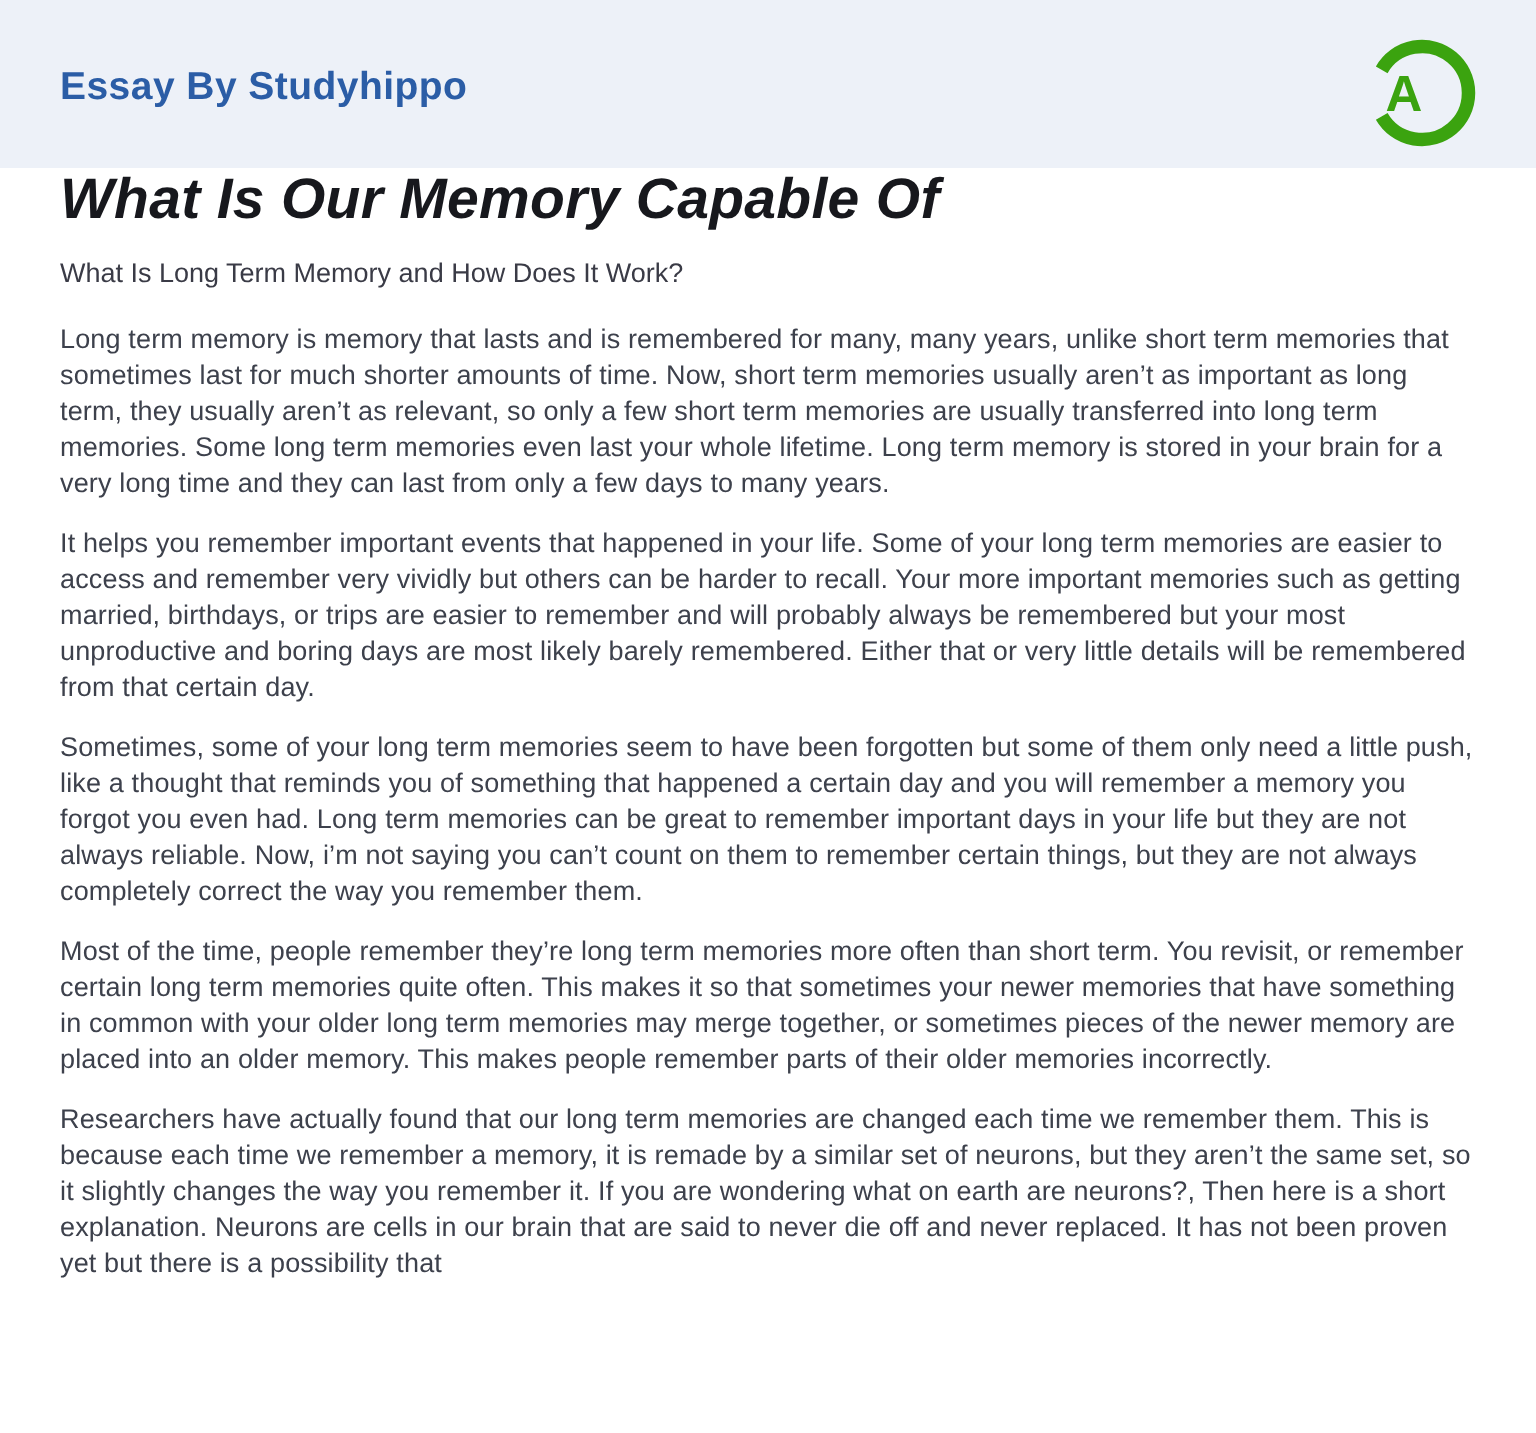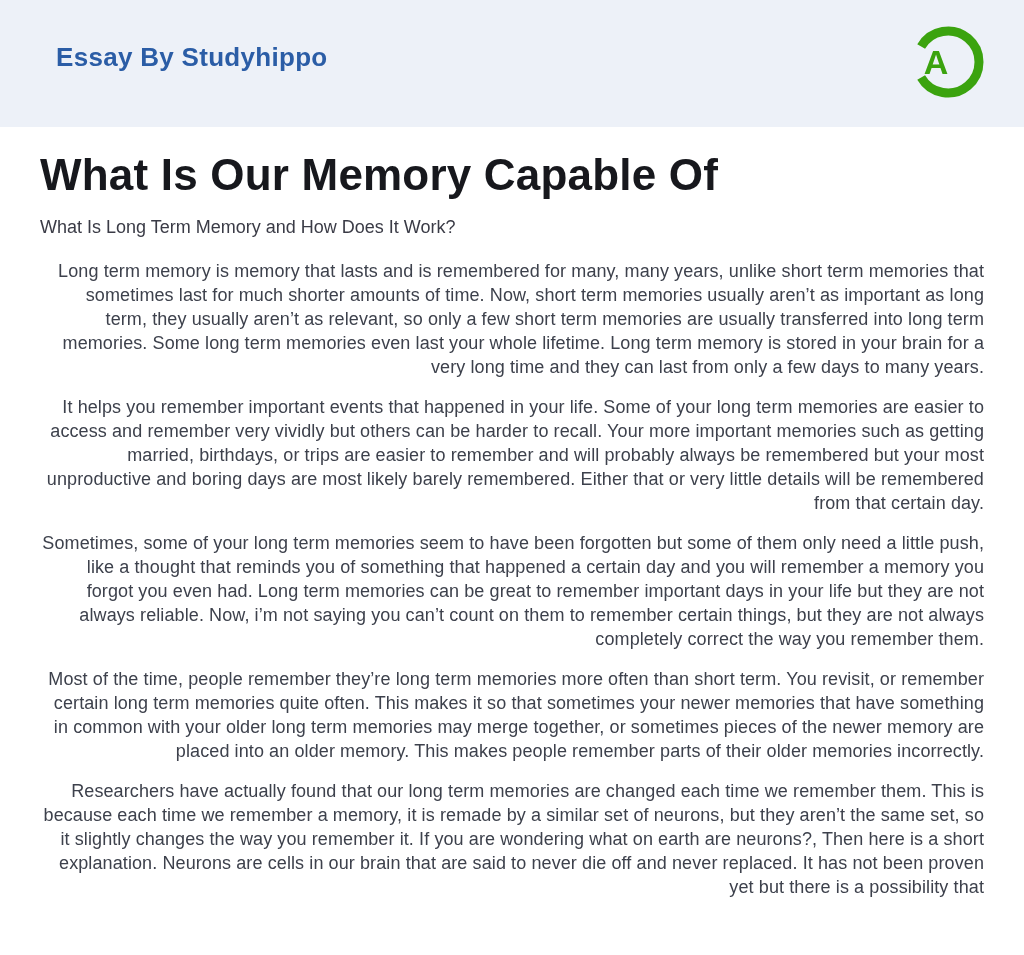--- a/index.html
+++ b/index.html
@@ -5,23 +5,23 @@
   * { margin: 0; padding: 0; box-sizing: border-box; }
   body {
     width: 1024px;
     height: 955px;
     background: #ffffff;
     font-family: "Liberation Sans", sans-serif;
     overflow: hidden;
   }
   .header {
     background: var(--header-bg, #edf1f8);
-    height: 127px;
+    height: 112px;
     position: relative;
-    padding: 42px 40px 0 56px;
+    padding: 42px 40px 0 40px;
   }
   .site-title {
     color: var(--link-blue, #2b5da6);
     font-size: 26px;
     font-weight: bold;
     letter-spacing: 0.3px;
   }
   .site-url {
     display: inline-block;
     margin-top: 10px;
@@ -35,32 +35,32 @@
     right: 36px;
     top: 18px;
     width: 80px;
     height: 88px;
     color: var(--logo-green, #3ba30f);
   }
   .content {
     padding: 0 40px;
   }
   .article-title {
-    margin-top: 23px;
-    font-size: 44px;
+    font-size: 38px;
     font-weight: bold;
     color: var(--title-color, #17181d);
     letter-spacing: 0.2px;
+    font-style: italic;
   }
   .article-subtitle {
     margin-top: 17px;
     font-size: 18px;
     color: var(--subtitle-color, #3a3b46);
   }
-  .paragraphs { margin-top: 21px; text-align: right; }
+  .paragraphs { margin-top: 21px; }
   .paragraphs p {
     font-size: 18px;
     line-height: 24px;
     color: var(--body-color, #3d414c);
     margin-bottom: 16px;
     max-width: 944px;
     letter-spacing: 0.1px;
   }
 </style>
 </head>

